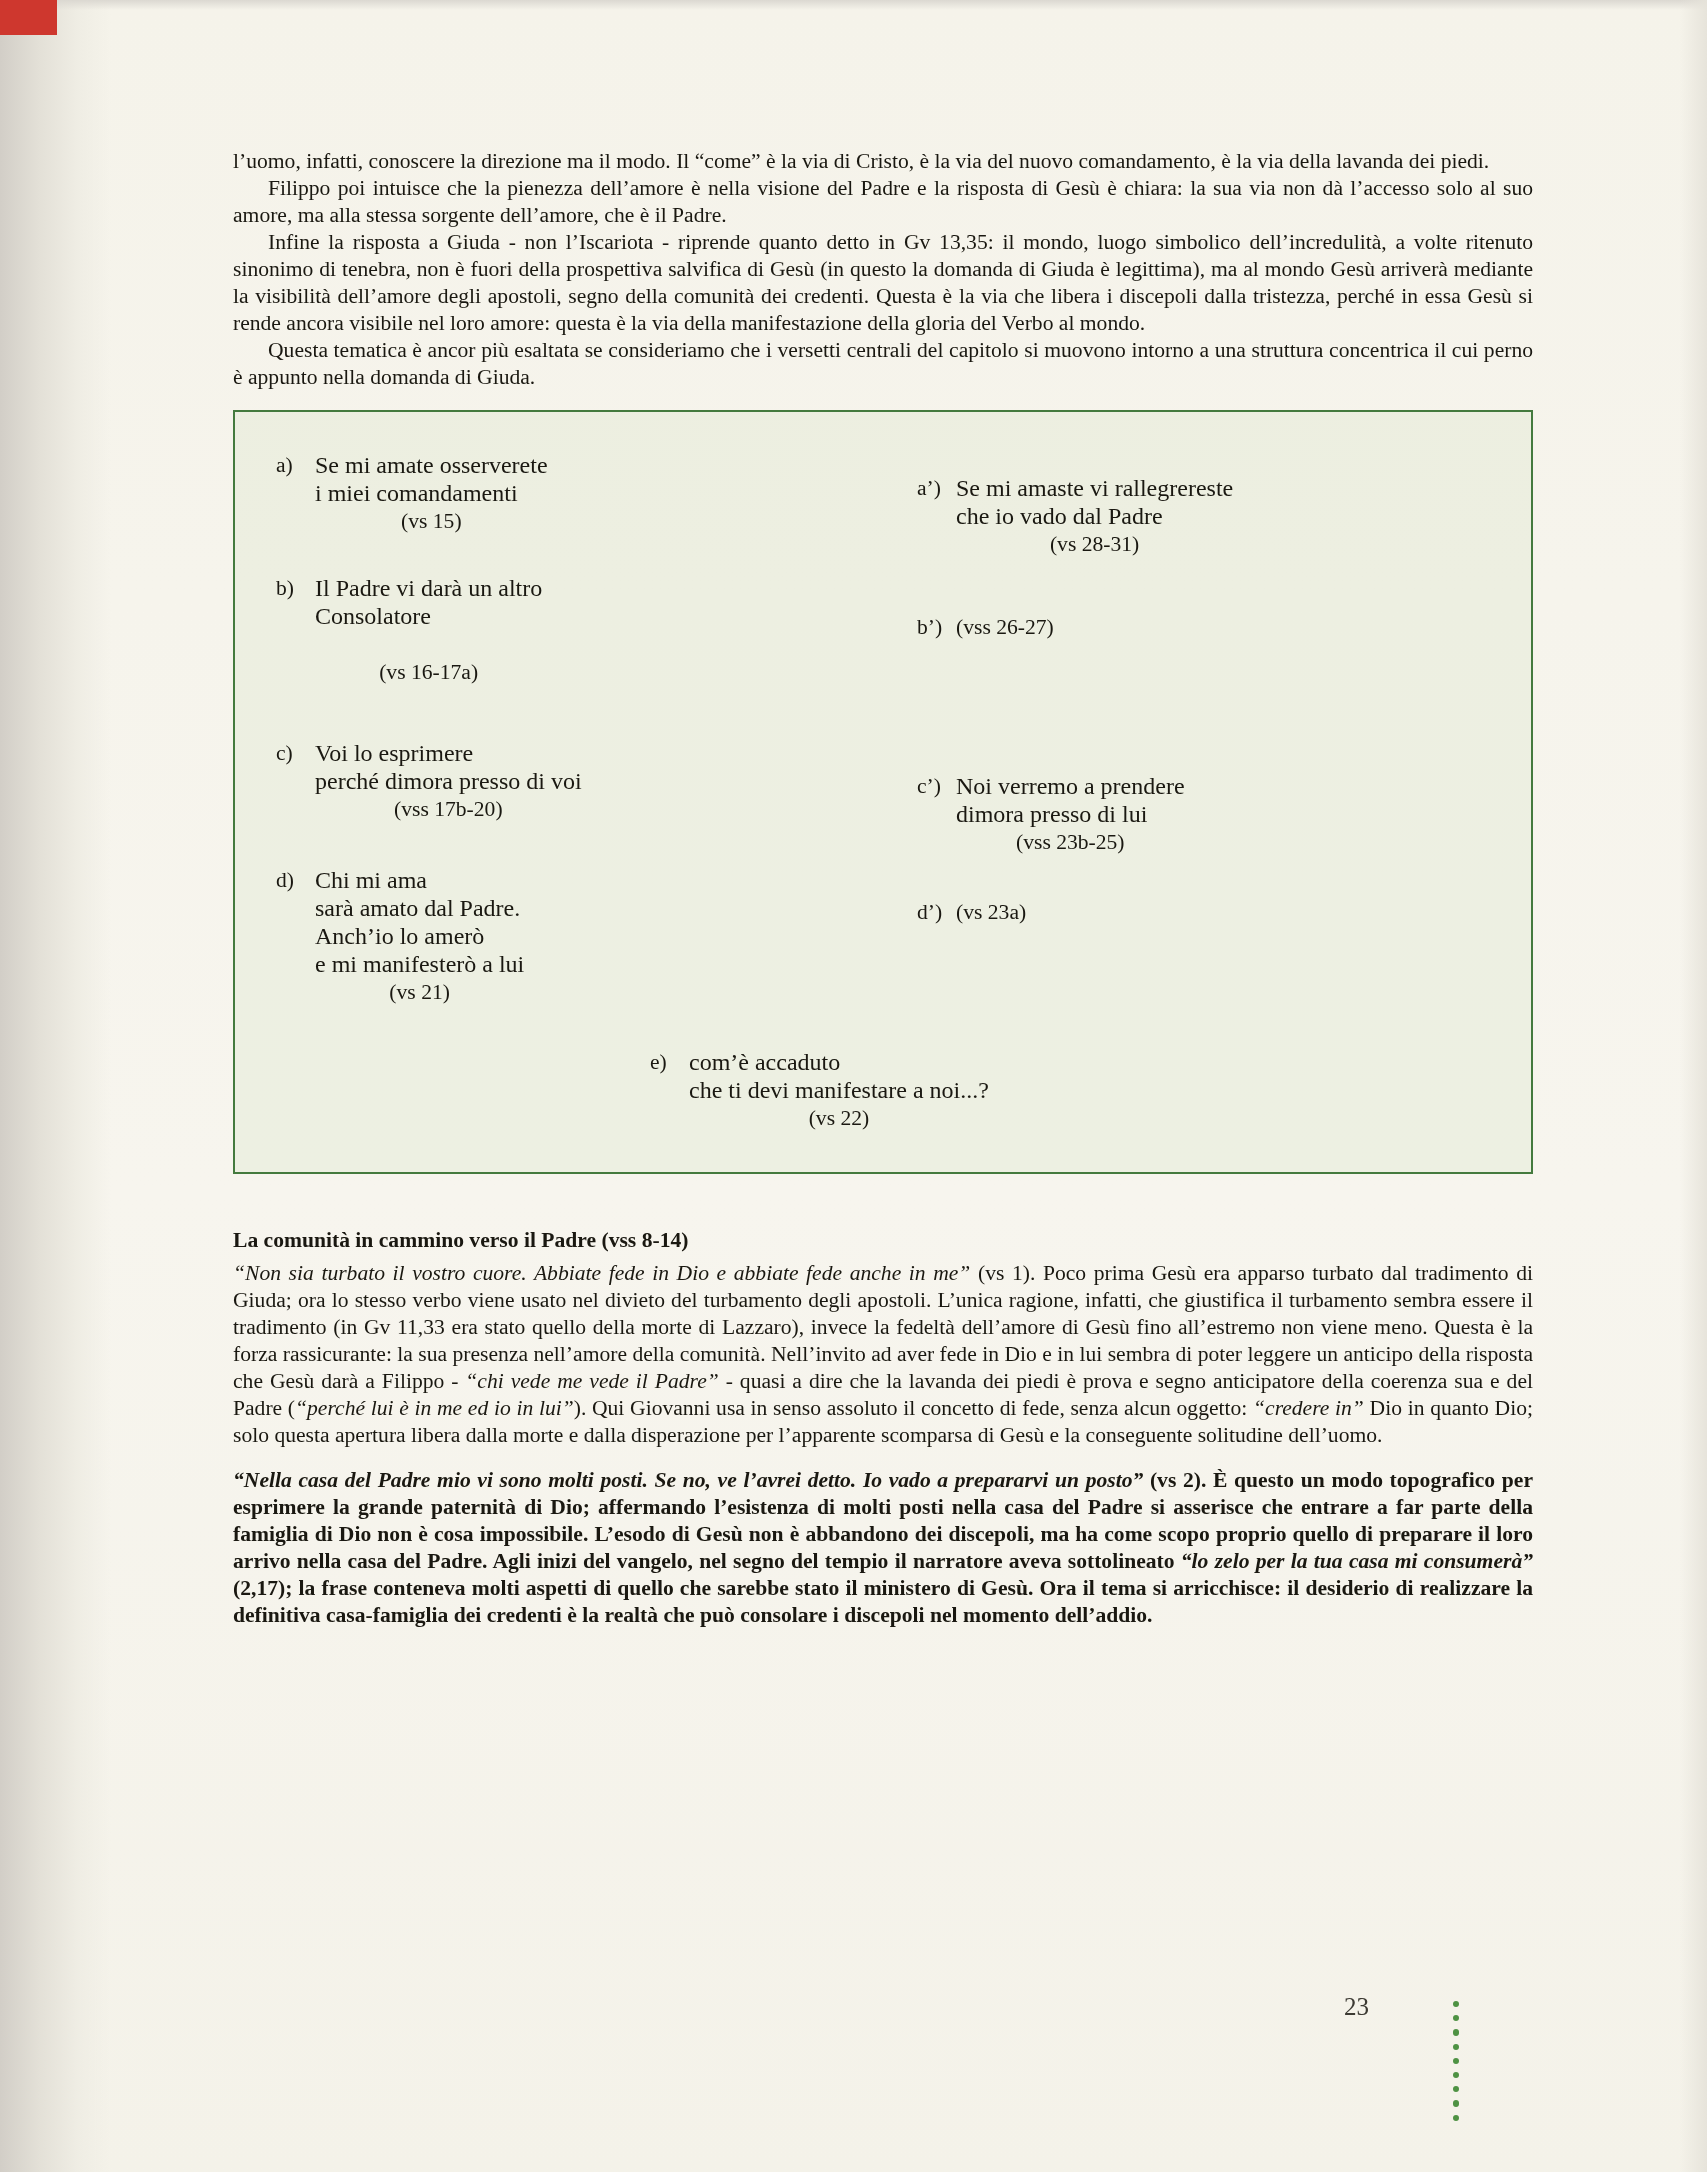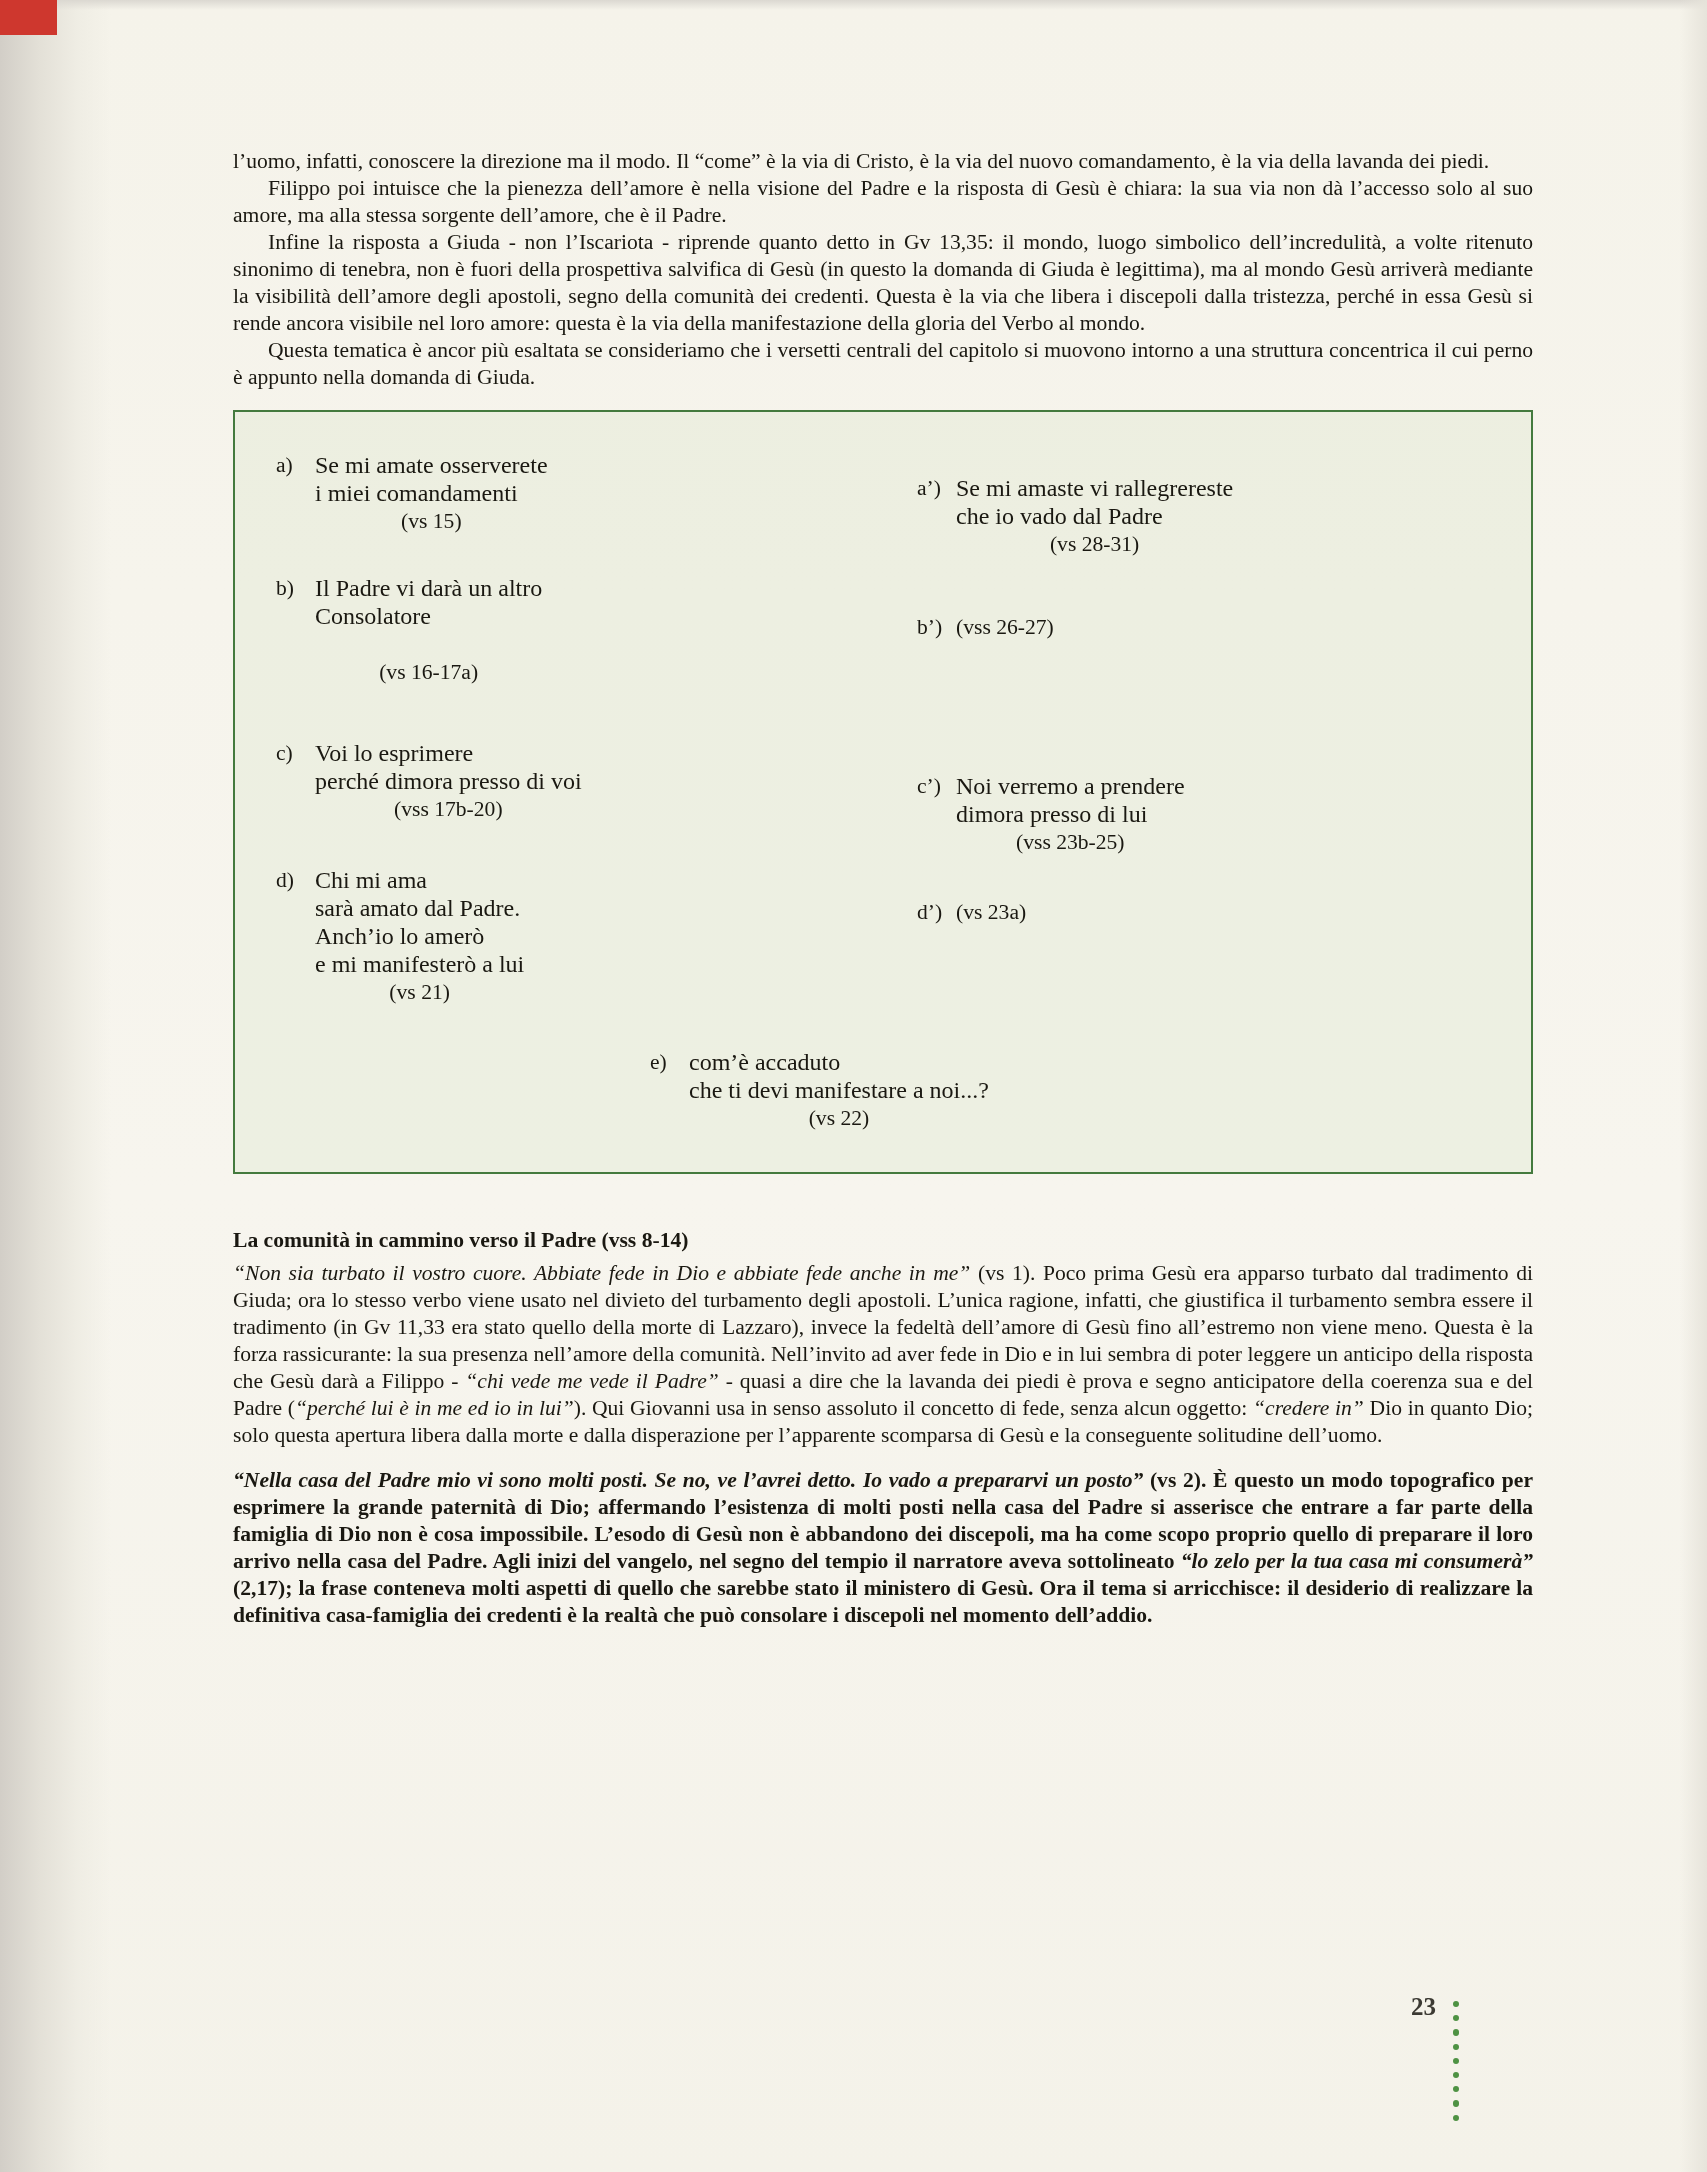--- a/index.html
+++ b/index.html
@@ -27,21 +27,21 @@
   .item-label{flex:0 0 39px;width:39px;font-size:21.6px;line-height:28px;}
   .item-body{display:inline-block;}
   .item-lines div{font-size:24px;line-height:28px;white-space:nowrap;}
   .vs-line{display:block;text-align:center;font-size:21.6px;line-height:28px;}
   .vs-line.gap{margin-top:28px;}
 
   .section-heading{margin:52px 0 6.2px 0;font-size:21.6px;line-height:28px;font-weight:bold;}
   .section-para{text-indent:0;margin-top:1.2px;}
   .section-para.spaced{margin-top:18.5px;font-weight:bold;}
 
-  .page-number{position:absolute;left:1411px;top:1993px;font-size:25px;color:#3c3a33;font-weight:bold;}
+  .page-number{position:absolute;left:1344px;top:1993px;font-size:25px;color:#3c3a33;}
   .dots-column{position:absolute;left:1453px;top:2001px;display:flex;flex-direction:column;gap:8px;}
   .dot{width:6.2px;height:6.2px;border-radius:50%;background:#4e9243;display:block;}
 </style>
 </head>
 <body>
 
 <div class="page">
   <div class="edge-left"></div>
   <div class="edge-top"></div>
   <div class="edge-right"></div>

